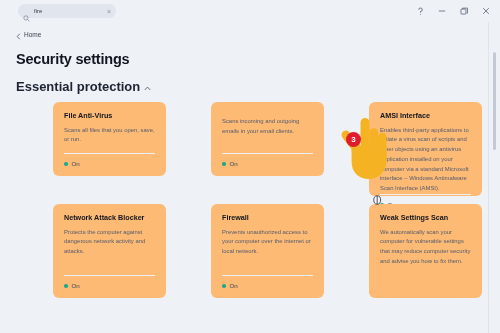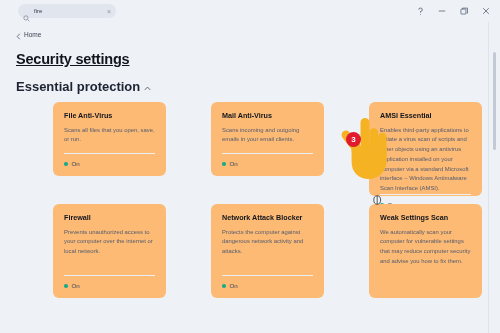--- a/index.html
+++ b/index.html
@@ -103,21 +103,20 @@
     color: #3c4456;
     line-height: 1;
   }
 
   .page-title {
     font-size: 14.5px;
     font-weight: bold;
     letter-spacing: -0.2px;
     margin-top: 7px;
     color: #11151f;
-    text-decoration: underline;
   }
 
   .section-head {
     display: flex;
     align-items: center;
     gap: 4px;
     margin-top: 10px;
     width: max-content;
     cursor: pointer;
   }
@@ -330,49 +329,48 @@
         <div class="card-title">File Anti-Virus</div>
         <div class="card-desc">Scans all files that you open, save, or run.</div>
         <div class="card-foot">
           <span class="dot"></span>
           <span class="status-text">On</span>
         </div>
       </div>
 
 
       <div class="card">
-        <div class="card-title">Mail Anti-Virus</div>
         <div class="card-desc">Scans incoming and outgoing emails in your email clients.</div>
         <div class="card-foot">
           <span class="dot"></span>
           <span class="status-text">On</span>
         </div>
       </div>
 
       <div class="card tall">
-        <div class="card-title">AMSI Essential</div>
+        <div class="card-title">AMSI Interface</div>
         <div class="card-desc">Enables third-party applications to initiate a virus scan of scripts and other objects using an antivirus application installed on your computer via a standard Microsoft interface – Windows Antimalware Scan Interface (AMSI).</div>
         <div class="card-foot">
           <span class="dot"></span>
           <span class="status-text">On</span>
         </div>
       </div>
 
       <div class="card tall">
-        <div class="card-title">Firewall</div>
-        <div class="card-desc">Prevents unauthorized access to your computer over the internet or local network.</div>
+        <div class="card-title">Network Attack Blocker</div>
+        <div class="card-desc">Protects the computer against dangerous network activity and attacks.</div>
         <div class="card-foot">
           <span class="dot"></span>
           <span class="status-text">On</span>
         </div>
       </div>
 
       <div class="card tall">
-        <div class="card-title">Network Attack Blocker</div>
-        <div class="card-desc">Protects the computer against dangerous network activity and attacks.</div>
+        <div class="card-title">Firewall</div>
+        <div class="card-desc">Prevents unauthorized access to your computer over the internet or local network.</div>
         <div class="card-foot">
           <span class="dot"></span>
           <span class="status-text">On</span>
         </div>
       </div>
 
       <div class="card tall">
         <div class="card-title">Weak Settings Scan</div>
         <div class="card-desc">We automatically scan your computer for vulnerable settings that may reduce computer security and advise you how to fix them.</div>
 

